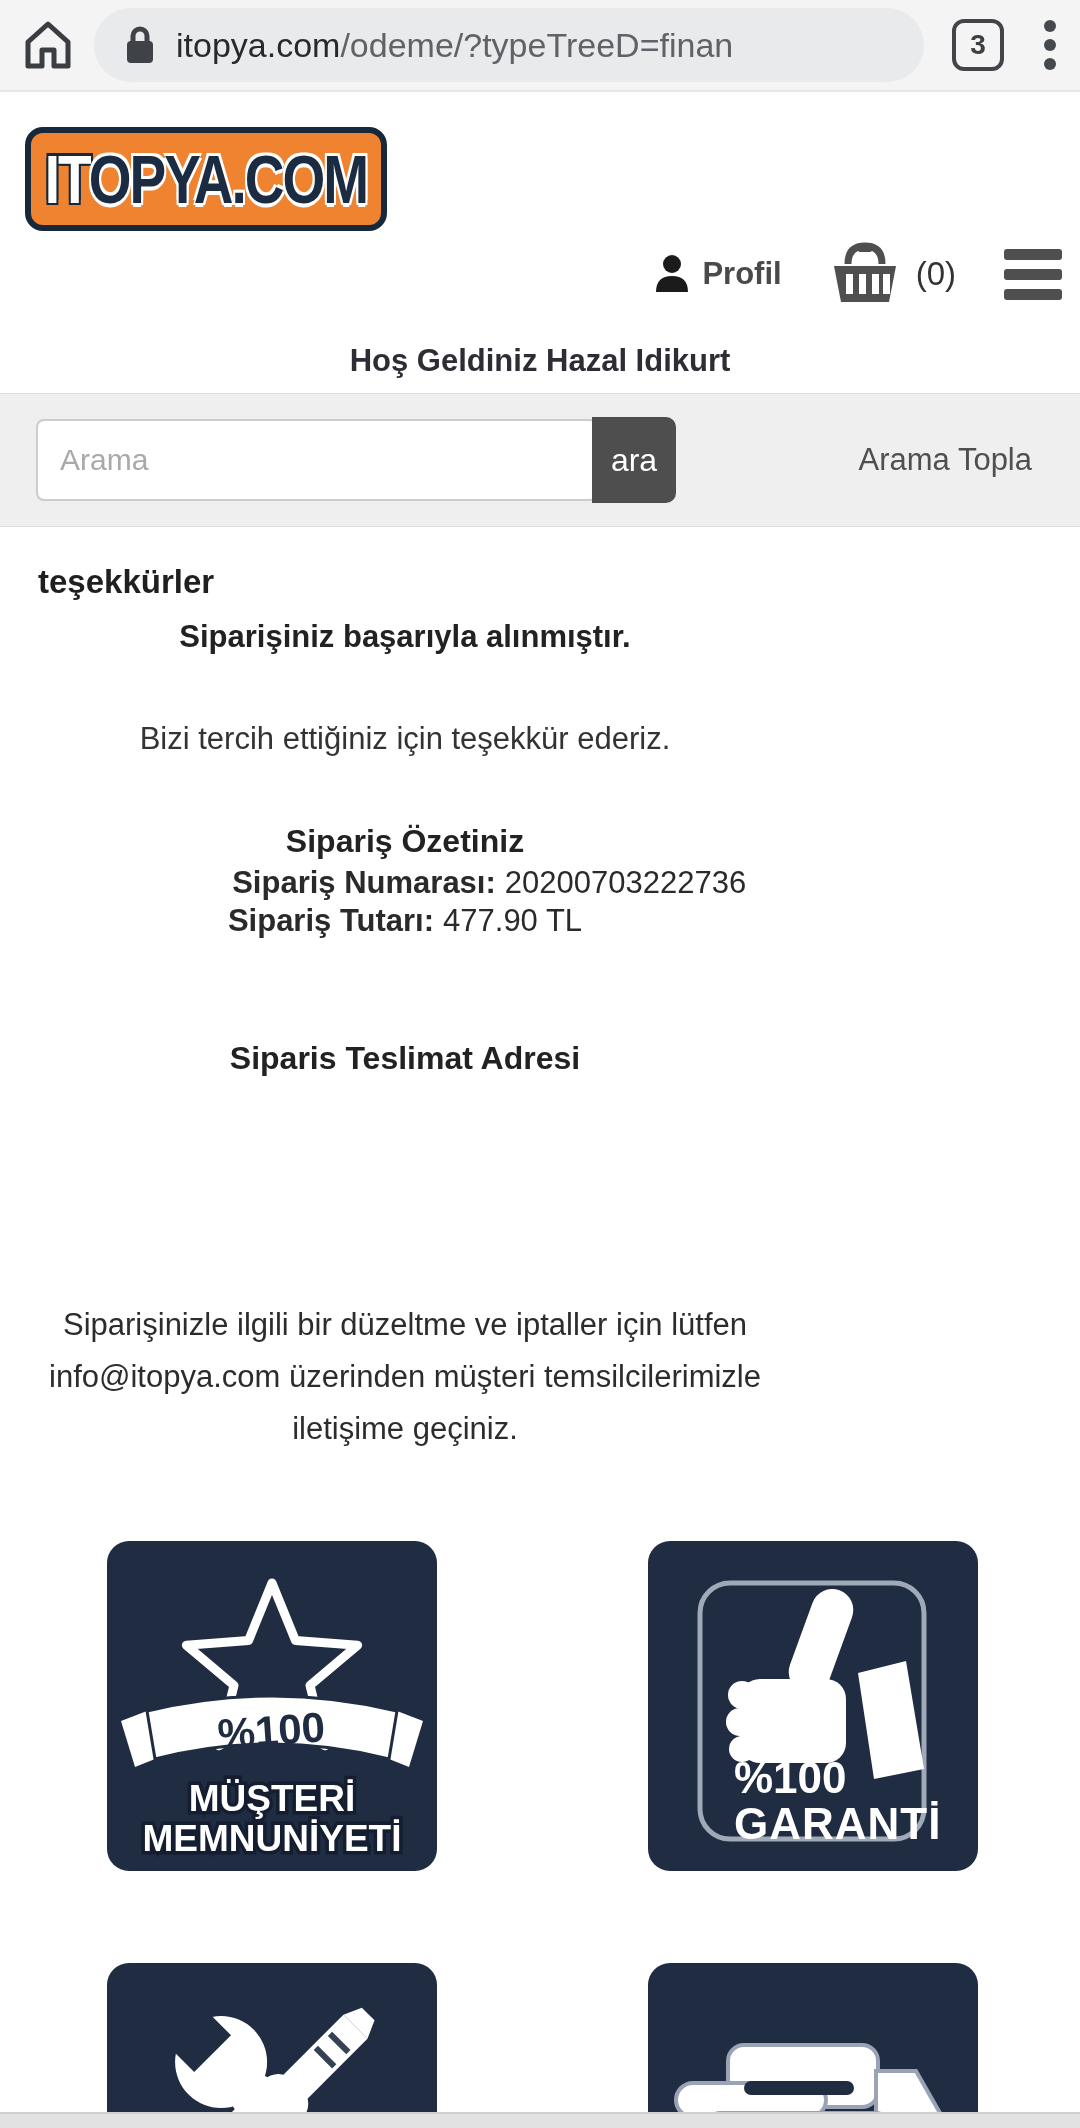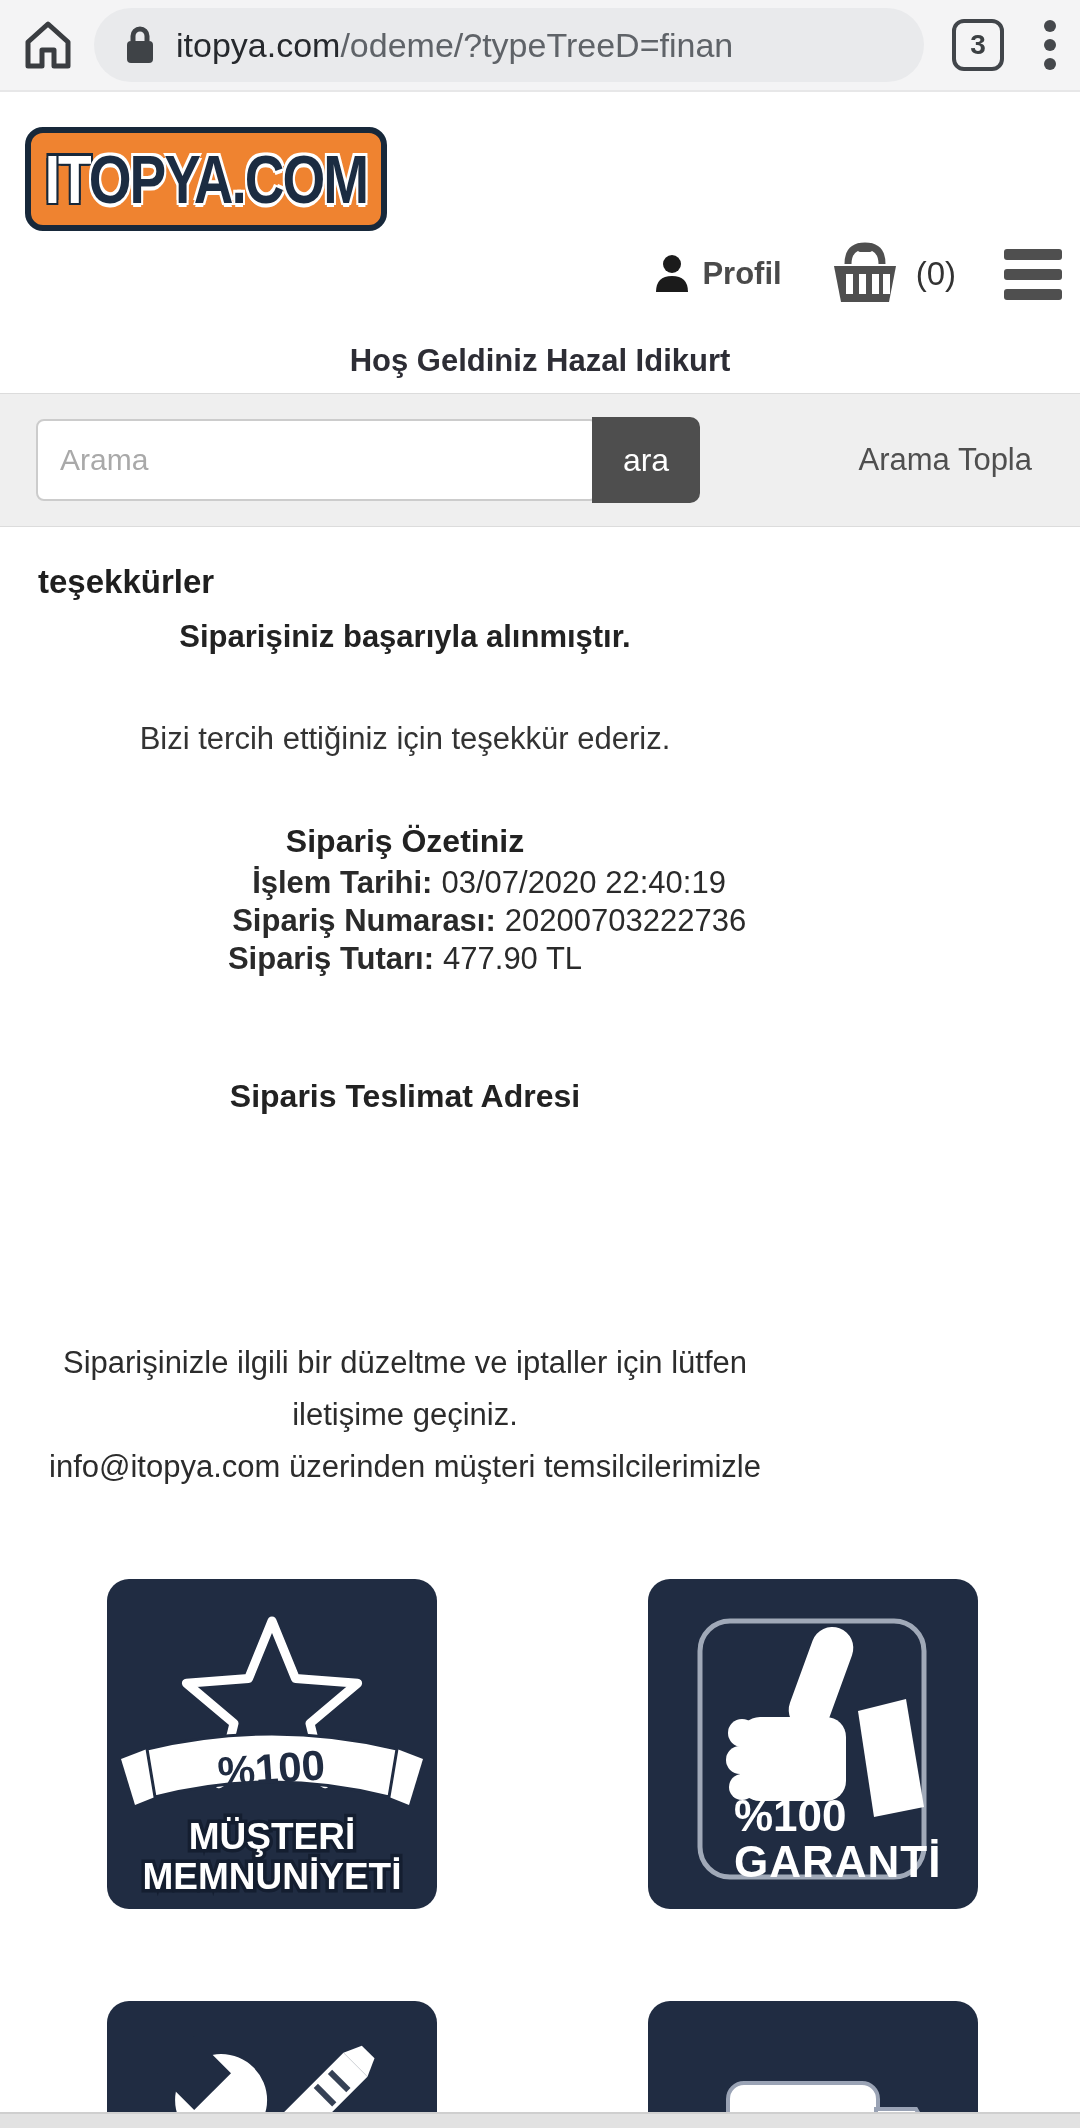--- a/index.html
+++ b/index.html
@@ -60,21 +60,21 @@
     background:#efefef;border-top:1px solid #dcdcdc;border-bottom:1px solid #dcdcdc;
     height:134px;display:flex;align-items:center;padding-left:36px;box-sizing:border-box;
   }
   .search-input{
     width:562px;height:82px;background:#fff;border:2px solid #cccccc;border-radius:8px;
     font-size:30px;color:#333;padding:0 22px;box-sizing:border-box;outline:none;
     font-family:"Liberation Sans", sans-serif;
   }
   .search-input::placeholder{color:#a9a9a9;}
   .search-btn{
-    height:86px;width:108px;background:#4e4e4e;color:#fff;border:none;
+    height:86px;width:84px;background:#4e4e4e;color:#fff;border:none;
     border-radius:0 10px 10px 0;margin-left:-6px;font-size:32px;cursor:pointer;
     font-family:"Liberation Sans", sans-serif;
   }
   .kendin-topla{margin-left:auto;margin-right:48px;font-size:31px;color:#4f4f4f;cursor:pointer;}
   
   .content{width:810px;}
   .page-title{font-size:33px;font-weight:bold;color:#1f1f1f;margin:36px 0 0 38px;}
   .center{text-align:center;}
   .success-msg{font-size:31px;font-weight:bold;color:#222;margin-top:18px;}
   .thanks-msg{font-size:31px;color:#333;margin-top:66px;}
@@ -172,31 +172,30 @@
   <span class="kendin-topla">Arama Topla</span>
 </div>
 
 <div class="content">
   <div class="page-title">teşekkürler</div>
   <div class="success-msg center">Siparişiniz başarıyla alınmıştır.</div>
   <div class="thanks-msg center">Bizi tercih ettiğiniz için teşekkür ederiz.</div>
 
   <div class="summary-title center">Sipariş Özetiniz</div>
   <div class="dn-box">
-    <div class="sline"><span class="lbl">İşlem Tarihi:</span><span>03/07/2020 22:40:19</span></div>
     <div class="sline"><span class="lbl">Sipariş Numarası:</span><span class="num-clip">20200703222736</span></div>
   </div>
   <div class="sline center"><span class="lbl">Sipariş Tutarı:</span><span>477.90 TL</span></div>
 
   <div class="address-title center">Siparis Teslimat Adresi</div>
 
   <div class="info-msg center">
     <span>Siparişinizle ilgili bir düzeltme ve iptaller için lütfen</span>
+    <span>info@itopya.com üzerinden müşteri temsilcilerimizle</span>
     <span>iletişime geçiniz.</span>
-    <span>info@itopya.com üzerinden müşteri temsilcilerimizle</span>
   </div>
 
   <div class="badges">
 
     <div class="badge">
       <svg viewBox="0 0 330 330">
         <path d="M165 42 L188.5 99.6 L250.6 104.2 L203 144.4 L217.9 204.8 L165 172 L112.1 204.8 L127 144.4 L79.4 104.2 L141.5 99.6 Z" fill="none" stroke="#ffffff" stroke-width="9" stroke-linejoin="round"></path>
         <path d="M40 170 L14 180 L28 226 L48 218 Z" fill="#ffffff"></path>
         <path d="M290 170 L316 180 L302 226 L282 218 Z" fill="#ffffff"></path>
         <path d="M40 170 Q165 140 290 170 L282 218 Q165 188 48 218 Z" fill="#ffffff" stroke="#202c42" stroke-width="3"></path>

